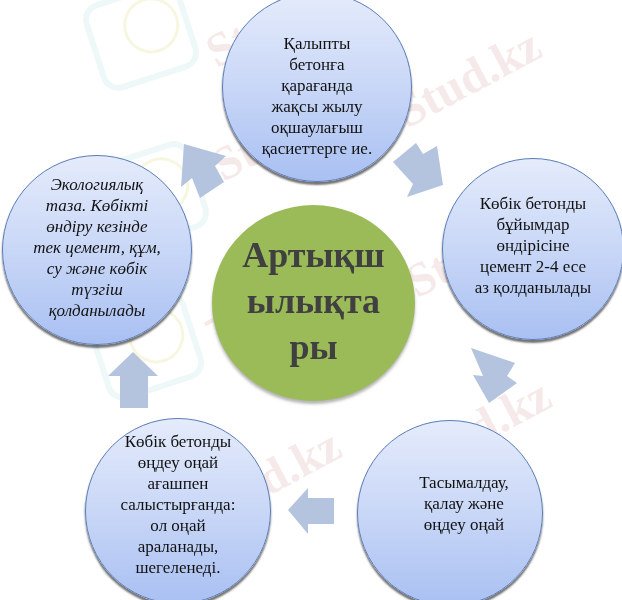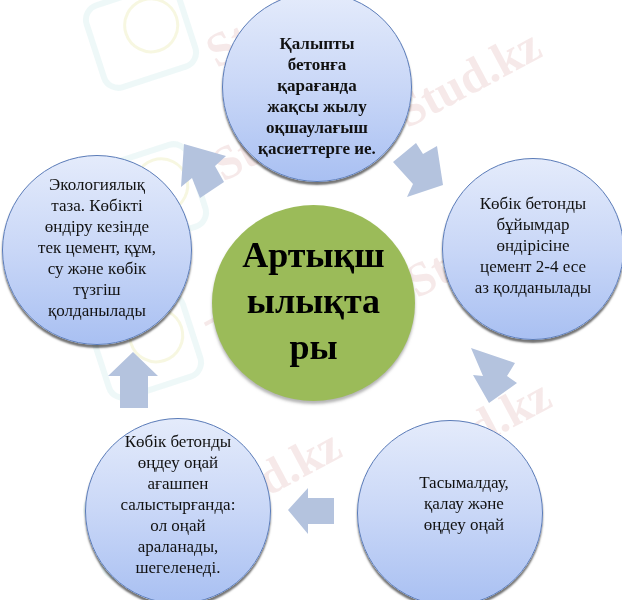--- a/index.html
+++ b/index.html
@@ -5,21 +5,21 @@
   html, body { margin:0; padding:0; background:#ffffff; }
   body { width:622px; height:600px; position:relative; overflow:hidden; font-family:"Liberation Serif","DejaVu Serif",serif; }
   .stage { position:absolute; left:0; top:0; width:622px; height:600px; }
   .wm { position:absolute; font-family:"Liberation Serif",serif; font-weight:bold; color:rgba(200,120,120,0.16); font-size:48px; transform:rotate(-28deg); white-space:nowrap; pointer-events:none; }
   .logo-wm { position:absolute; width:90px; height:80px; border:6px solid rgba(150,210,210,0.16); border-radius:18px; transform:rotate(-18deg); pointer-events:none; }
   .logo-wm::after { content:""; position:absolute; left:30px; top:5px; width:50px; height:50px; border-radius:50%; border:3px solid rgba(220,220,120,0.22); }
   .circle { position:absolute; border-radius:50%; display:flex; align-items:center; justify-content:center; text-align:center; box-sizing:border-box; }
   .blue { background:linear-gradient(to bottom,#e4ebfb 0%,#c9d7f7 50%,#a9c0f2 100%); border:1.5px solid #5a7bb8; box-shadow:0 3px 2px rgba(0,0,0,0.55); }
   .green { background:#9bbb59; box-shadow:0 3px 3px rgba(120,120,120,0.55); }
   .ctext { font-size:17px; line-height:21px; color:#111; white-space:pre-line; }
-  .gtext { font-size:36px; line-height:46px; font-weight:bold; color:#000000; white-space:pre-line; }
+  .gtext { font-size:36px; line-height:46px; font-weight:bold; color:#404040; white-space:pre-line; }
   .arrow { position:absolute; pointer-events:none; }
 </style>
 </head>
 <body>
 
 <div class="stage">
 
   <div class="logo-wm" style="left:90px;top:-10px;"></div>
   <div class="logo-wm" style="left:100px;top:150px;"></div>
   <div class="logo-wm" style="left:95px;top:300px;"></div>
@@ -42,21 +42,21 @@
     <polygon points="0,22 20,0 20,10 46,10 46,36 20,36 20,46" fill="#b4c3de"></polygon>
   </svg>
   <svg class="arrow" style="left:103px;top:350px;" width="60" height="60" viewBox="0 0 60 60">
     <polygon points="30,2 55,26 45,26 45,58 17,58 17,26 5,26" fill="#b4c3de"></polygon>
   </svg>
   <svg class="arrow" style="left:168px;top:142px;" width="60" height="62" viewBox="0 0 60 62">
     <polygon points="16,2 58,14 47,24 56,40 32,56 24,36 13,45" fill="#b4c3de"></polygon>
   </svg>
 
   <div class="circle blue" style="left:222px;top:-8px;width:190px;height:190px;">
-    <span class="ctext" style="margin-top:18px;font-weight:bold;">Қалыпты
+    <span class="ctext" style="margin-top:18px;">Қалыпты
 бетонға
 қарағанда
 жақсы жылу
 оқшаулағыш
 қасиеттерге ие.</span>
   </div>
   <div class="circle blue" style="left:442px;top:158px;width:182px;height:182px;">
     <span class="ctext" style="margin-top:-8px;">Көбік бетонды
 бұйымдар
 өндірісіне
@@ -71,21 +71,21 @@
   <div class="circle blue" style="left:85px;top:418px;width:186px;height:186px;">
     <span class="ctext" style="margin-top:-14px;">Көбік бетонды
 өңдеу оңай
 ағашпен
 салыстырғанда:
 ол оңай
 араланады,
 шегеленеді.</span>
   </div>
   <div class="circle blue" style="left:2px;top:155px;width:190px;height:190px;">
-    <span class="ctext" style="margin-top:-6px;">Экологиялық
+    <span class="ctext" style="margin-top:-6px;font-style:italic;">Экологиялық
 таза. Көбікті
 өндіру кезінде
 тек цемент, құм,
 су және көбік
 түзгіш
 қолданылады</span>
   </div>
 
   <div class="circle green" style="left:212px;top:205px;width:203px;height:196px;">
     <span class="gtext" style="margin-top:-4px;">Артықш

